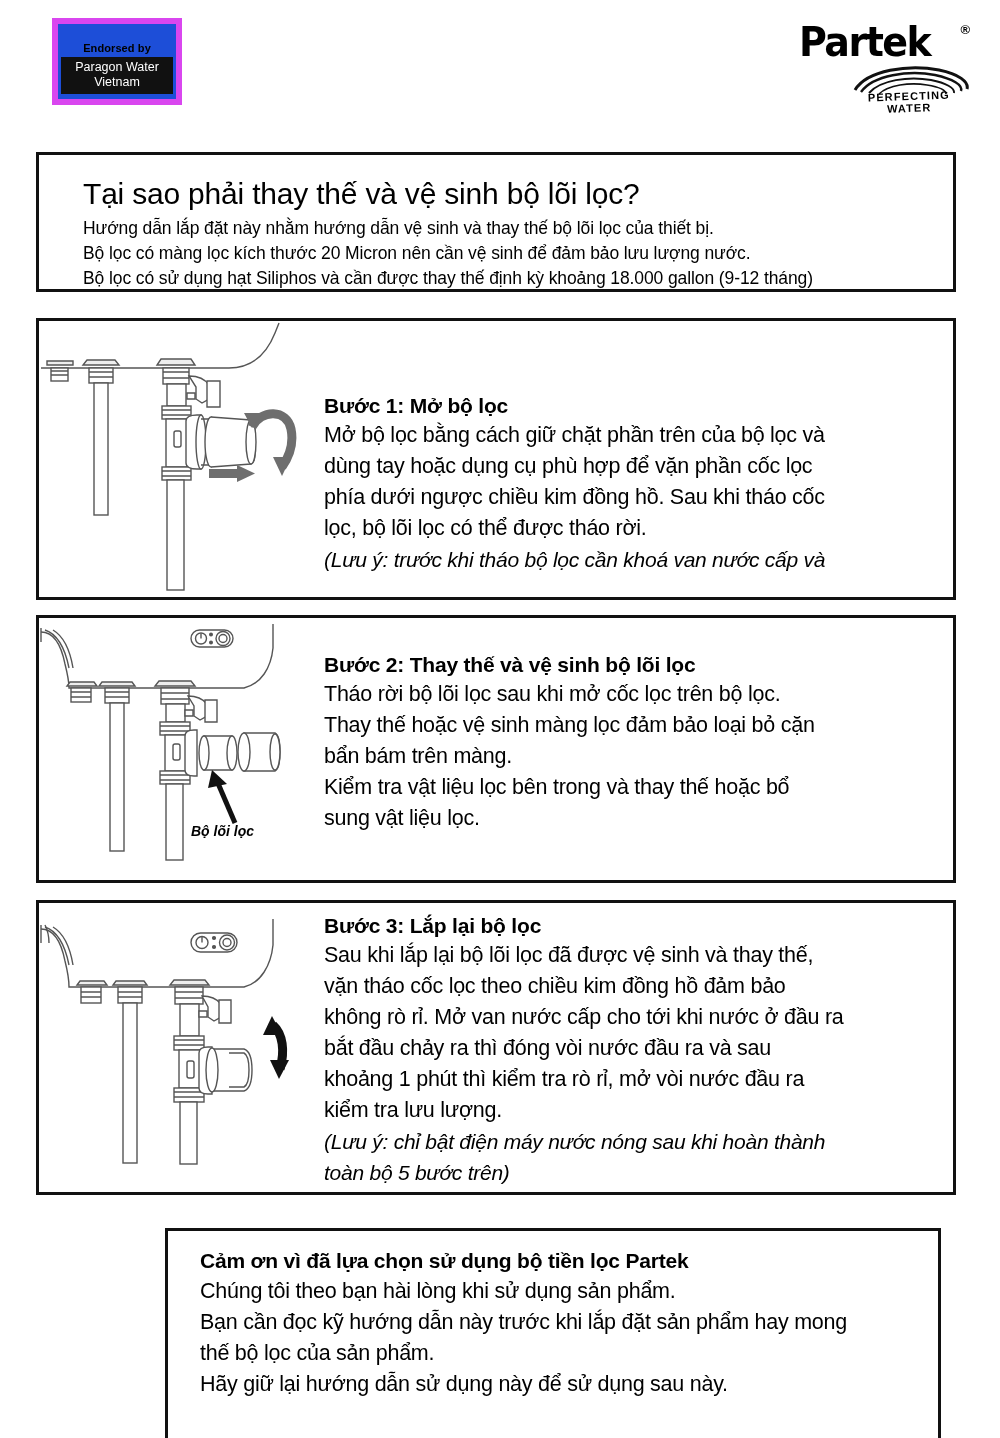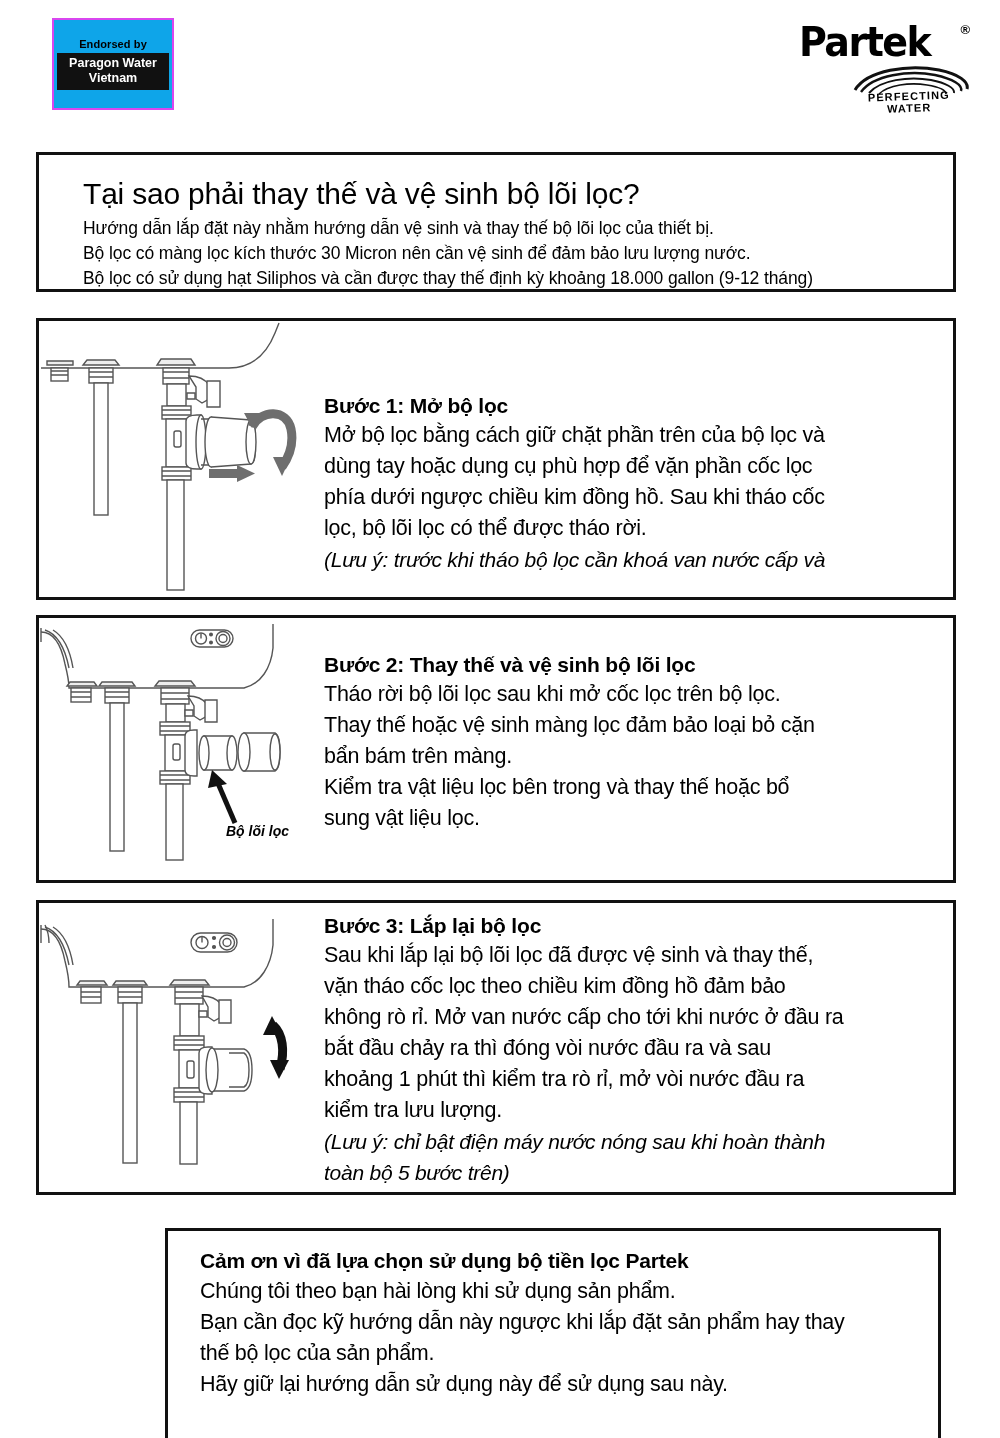--- a/index.html
+++ b/index.html
@@ -20,40 +20,40 @@
   .header {
     position: relative;
     height: 150px;
     width: 1000px;
   }
   .endorse-block {
     position: absolute;
     left: 52px;
     top: 18px;
     width: 118px;
-    border: 2px solid #d946ef;
-    background: #0ea5e9;
+    border: 6px solid #d946ef;
+    background: #1d4ed8;
     text-align: center;
-    padding-bottom: 16px;
+    padding-bottom: 3px;
   }
   .endorse-top {
     height: 17px;
   }
   .endorse-by {
     font-size: 11px;
     font-weight: bold;
     letter-spacing: .1px;
     line-height: 13px;
     padding: 1px 0 2px 0;
   }
   .endorse-bar {
     background: #111;
     color: #fff;
     font-size: 12.5px;
-    font-weight: bold;
+    font-weight: normal;
     line-height: 15px;
     padding: 3px 2px 4px 2px;
     margin: 0 3px 2px 3px;
   }
 
   .doc-title {
     position: absolute;
     left: 270px;
     top: 12px;
     width: 470px;
@@ -236,21 +236,21 @@
       <path d="M32 30 C 41 21, 63 18, 80 21 C 92 23, 99 26, 99 30" fill="none" stroke="#111" stroke-width="1.6"></path>
     </svg>
     <div class="brand-tag">PERFECTING WATER</div>
   </div>
 </div>
 
 <div class="box box-intro">
   <div class="intro-inner">
     <div class="intro-q">Tại sao phải thay thế và vệ sinh bộ lõi lọc?</div>
     <div class="intro-line">Hướng dẫn lắp đặt này nhằm hướng dẫn vệ sinh và thay thế bộ lõi lọc của thiết bị.</div>
-    <div class="intro-line">Bộ lọc có màng lọc kích thước 30 Micron nên cần vệ sinh để đảm bảo lưu lượng nước.</div>
+    <div class="intro-line">Bộ lọc có màng lọc kích thước 20 Micron nên cần vệ sinh để đảm bảo lưu lượng nước.</div>
     <div class="intro-line">Bộ lọc có sử dụng hạt Siliphos và cần được thay thế định kỳ khoảng 18.000 gallon (9-12 tháng)</div>
   </div>
 </div>
 
 <div class="box box-step1">
   <div class="step-flex">
     <div class="step-fig">
       <svg class="fig-svg" width="275" height="276" viewBox="0 0 275 276">
         <g fill="none" stroke="#555" stroke-width="1.4">
 
@@ -370,21 +370,21 @@
             <ellipse cx="205" cy="134" rx="6" ry="19" fill="#fff"></ellipse>
             <ellipse cx="236" cy="134" rx="5" ry="18" fill="#fff"></ellipse>
           </g>
         </g>
 
         <g>
           <path d="M196 205 L178 163" stroke="#111" stroke-width="5" fill="none"></path>
           <polygon points="173,152 188,166 169,170" fill="#111"></polygon>
         </g>
       </svg>
-      <div class="fig-cap" style="left:152px; top:205px;margin-left:35px;">Bộ lõi lọc</div>
+      <div class="fig-cap" style="left:152px; top:205px;">Bộ lõi lọc</div>
     </div>
     <div class="step-txt">
       <div class="step-head">Bước 2: Thay thế và vệ sinh bộ lõi lọc</div>
       <div class="step-line">Tháo rời bộ lõi lọc sau khi mở cốc lọc trên bộ lọc.</div>
       <div class="step-line">Thay thế hoặc vệ sinh màng lọc đảm bảo loại bỏ cặn</div>
       <div class="step-line">bẩn bám trên màng.</div>
       <div class="step-line">Kiểm tra vật liệu lọc bên trong và thay thế hoặc bổ</div>
       <div class="step-line">sung vật liệu lọc.</div>
     </div>
   </div>
@@ -460,17 +460,17 @@
       <div class="step-note"> (Lưu ý: chỉ bật điện máy nước nóng sau khi hoàn thành</div>
       <div class="step-note">toàn bộ 5 bước trên)</div>
     </div>
   </div>
 </div>
 
 <div class="box box-thanks">
   <div class="thanks-inner">
     <div class="thanks-head">Cảm ơn vì đã lựa chọn sử dụng bộ tiền lọc Partek</div>
     <div class="thanks-line">Chúng tôi theo bạn hài lòng khi sử dụng sản phẩm.</div>
-    <div class="thanks-line">Bạn cần đọc kỹ hướng dẫn này ngược khi lắp đặt sản phẩm hay thay</div>
+    <div class="thanks-line">Bạn cần đọc kỹ hướng dẫn này trước khi lắp đặt sản phẩm hay mong</div>
     <div class="thanks-line">thế bộ lọc của sản phẩm.</div>
     <div class="thanks-line">Hãy giữ lại hướng dẫn sử dụng này để sử dụng sau này.</div>
   </div>
 </div>
 
 </body></html>

